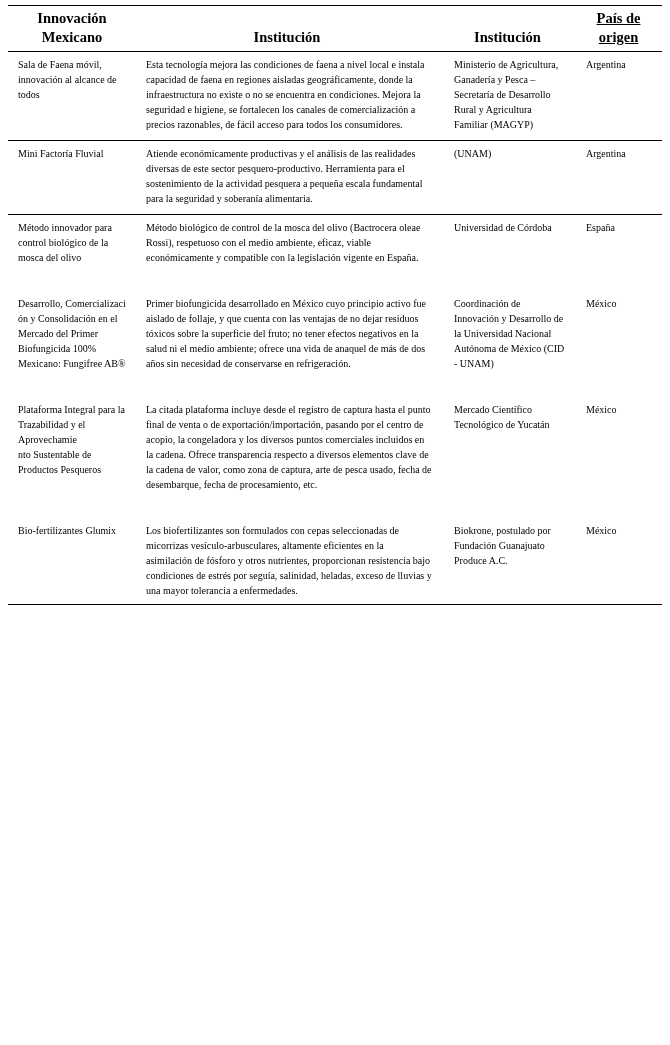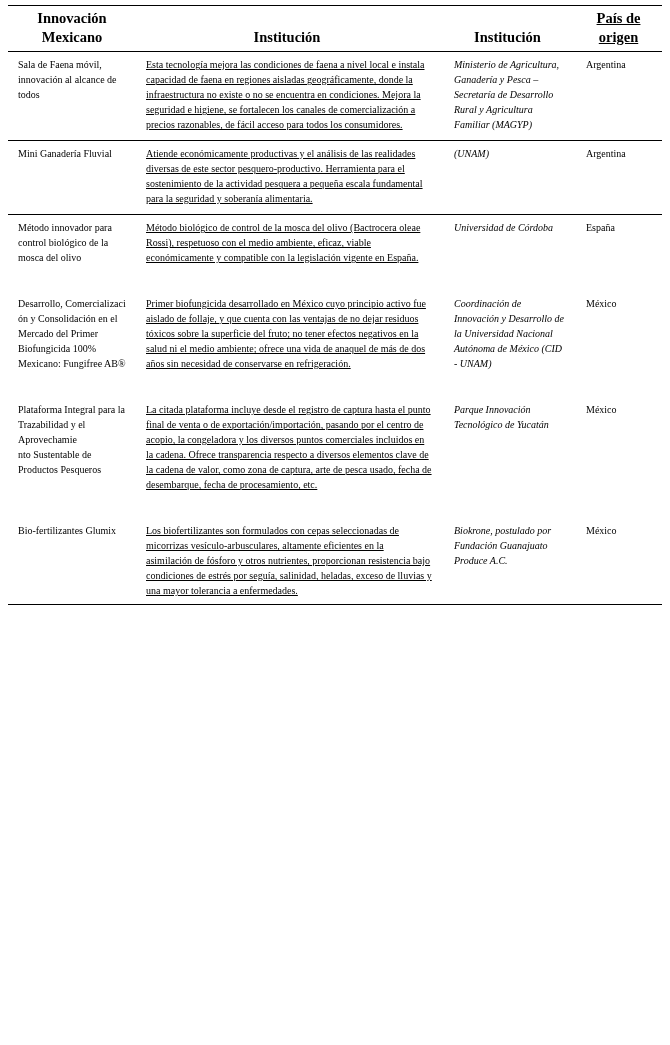--- a/index.html
+++ b/index.html
@@ -54,22 +54,22 @@
   
   tbody td {
     font-size: 10px;
     line-height: 1.50;
     vertical-align: top;
     text-align: left;
     padding: 5px 8px 8px 8px;
     border: 0;
   }
   tbody td.cell-innovation  { padding-left: 10px; padding-right: 6px; }
-  tbody td.cell-description { padding-left: 14px; padding-right: 10px; text-decoration: underline; }
-  tbody td.cell-institution { padding-left: 12px; padding-right: 6px; font-style: italic; }
+  tbody td.cell-description { padding-left: 14px; padding-right: 10px; }
+  tbody td.cell-institution { padding-left: 12px; padding-right: 6px; }
   tbody td.cell-country     { padding-left: 13px; padding-right: 4px; }
 
   
   tbody tr.ruled-below > td {
     border-bottom: 1.6px solid #000;
   }
   
   tbody tr.spaced-below > td {
     padding-bottom: 26px;
   }
@@ -115,41 +115,41 @@
     </thead>
 
     <tbody id="table-body">
         <tr class="ruled-below">
           <td class="cell-innovation">Sala de Faena móvil, innovación al alcance de todos</td>
           <td class="cell-description">Esta tecnología mejora las condiciones de faena a nivel local e instala capacidad de faena en regiones aisladas geográficamente, donde la infraestructura no existe o no se encuentra en condiciones. Mejora la seguridad e higiene, se fortalecen los canales de comercialización a precios razonables, de fácil acceso para todos los consumidores.</td>
           <td class="cell-institution">Ministerio de Agricultura, Ganadería y Pesca – Secretaría de Desarrollo Rural y Agricultura Familiar (MAGYP)</td>
           <td class="cell-country">Argentina</td>
         </tr>
         <tr class="ruled-below">
-          <td class="cell-innovation">Mini Ganadería Fluvial</td>
+          <td class="cell-innovation">Mini Factoría Fluvial</td>
           <td class="cell-description">Atiende económicamente productivas y el análisis de las realidades diversas de este sector pesquero-productivo. Herramienta para el sostenimiento de la actividad pesquera a pequeña escala fundamental para la seguridad y soberanía alimentaria.</td>
           <td class="cell-institution">(UNAM)</td>
           <td class="cell-country">Argentina</td>
         </tr>
         <tr class="spaced-below">
           <td class="cell-innovation">Método innovador para control biológico de la mosca del olivo</td>
           <td class="cell-description">Método biológico de control de la mosca del olivo (Bactrocera oleae Rossi), respetuoso con el medio ambiente, eficaz, viable económicamente y compatible con la legislación vigente en España.</td>
           <td class="cell-institution">Universidad de Córdoba</td>
           <td class="cell-country">España</td>
         </tr>
         <tr class="spaced-below">
           <td class="cell-innovation">Desarrollo, Comercializaci<br>ón y Consolidación en el Mercado del Primer Biofungicida 100% Mexicano: Fungifree AB®</td>
           <td class="cell-description">Primer biofungicida desarrollado en México cuyo principio activo fue aislado de follaje, y que cuenta con las ventajas de no dejar residuos tóxicos sobre la superficie del fruto; no tener efectos negativos en la salud ni el medio ambiente; ofrece una vida de anaquel de más de dos años sin necesidad de conservarse en refrigeración.</td>
           <td class="cell-institution">Coordinación de Innovación y Desarrollo de la Universidad Nacional Autónoma de México (CID - UNAM)</td>
           <td class="cell-country">México</td>
         </tr>
         <tr class="spaced-below">
           <td class="cell-innovation">Plataforma Integral para la Trazabilidad y el Aprovechamie<br>nto Sustentable de Productos Pesqueros</td>
           <td class="cell-description">La citada plataforma incluye desde el registro de captura hasta el punto final de venta o de exportación/importación, pasando por el centro de acopio, la congeladora y los diversos puntos comerciales incluidos en la cadena. Ofrece transparencia respecto a diversos elementos clave de la cadena de valor, como zona de captura, arte de pesca usado, fecha de desembarque, fecha de procesamiento, etc.</td>
-          <td class="cell-institution">Parque Innovación Tecnológico de Yucatán</td>
+          <td class="cell-institution">Mercado Científico Tecnológico de Yucatán</td>
           <td class="cell-country">México</td>
         </tr>
         <tr class="last-row">
           <td class="cell-innovation">Bio-fertilizantes Glumix</td>
           <td class="cell-description">Los biofertilizantes son formulados con cepas seleccionadas de micorrizas vesículo-arbusculares, altamente eficientes en la asimilación de fósforo y otros nutrientes, proporcionan resistencia bajo condiciones de estrés por seguía, salinidad, heladas, exceso de lluvias y una mayor tolerancia a enfermedades.</td>
           <td class="cell-institution">Biokrone, postulado por Fundación Guanajuato Produce A.C.</td>
           <td class="cell-country">México</td>
         </tr>
       </tbody>
   </table>

